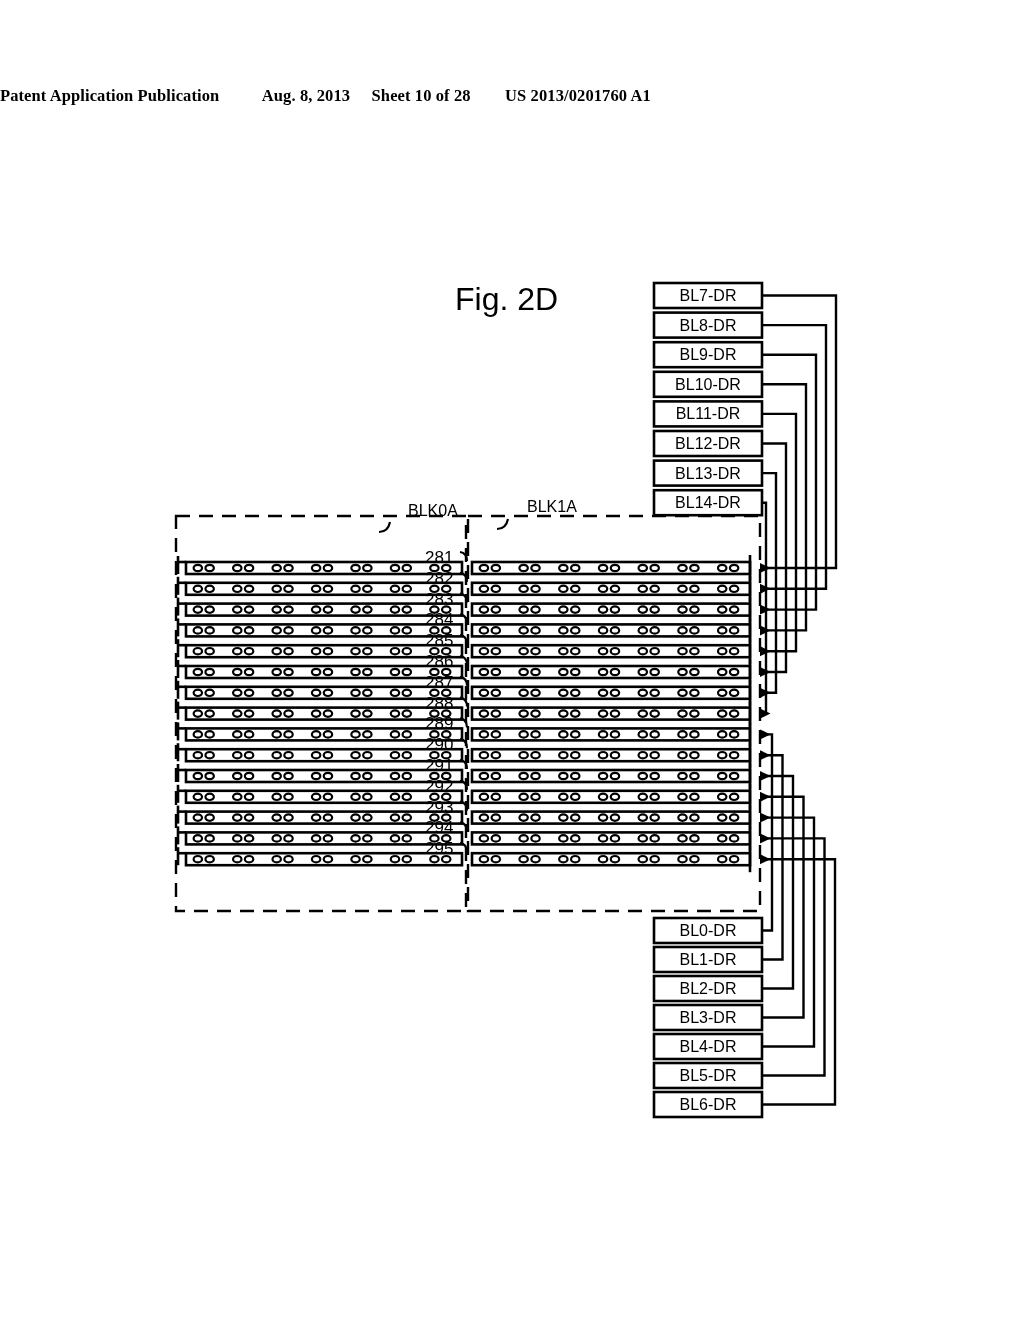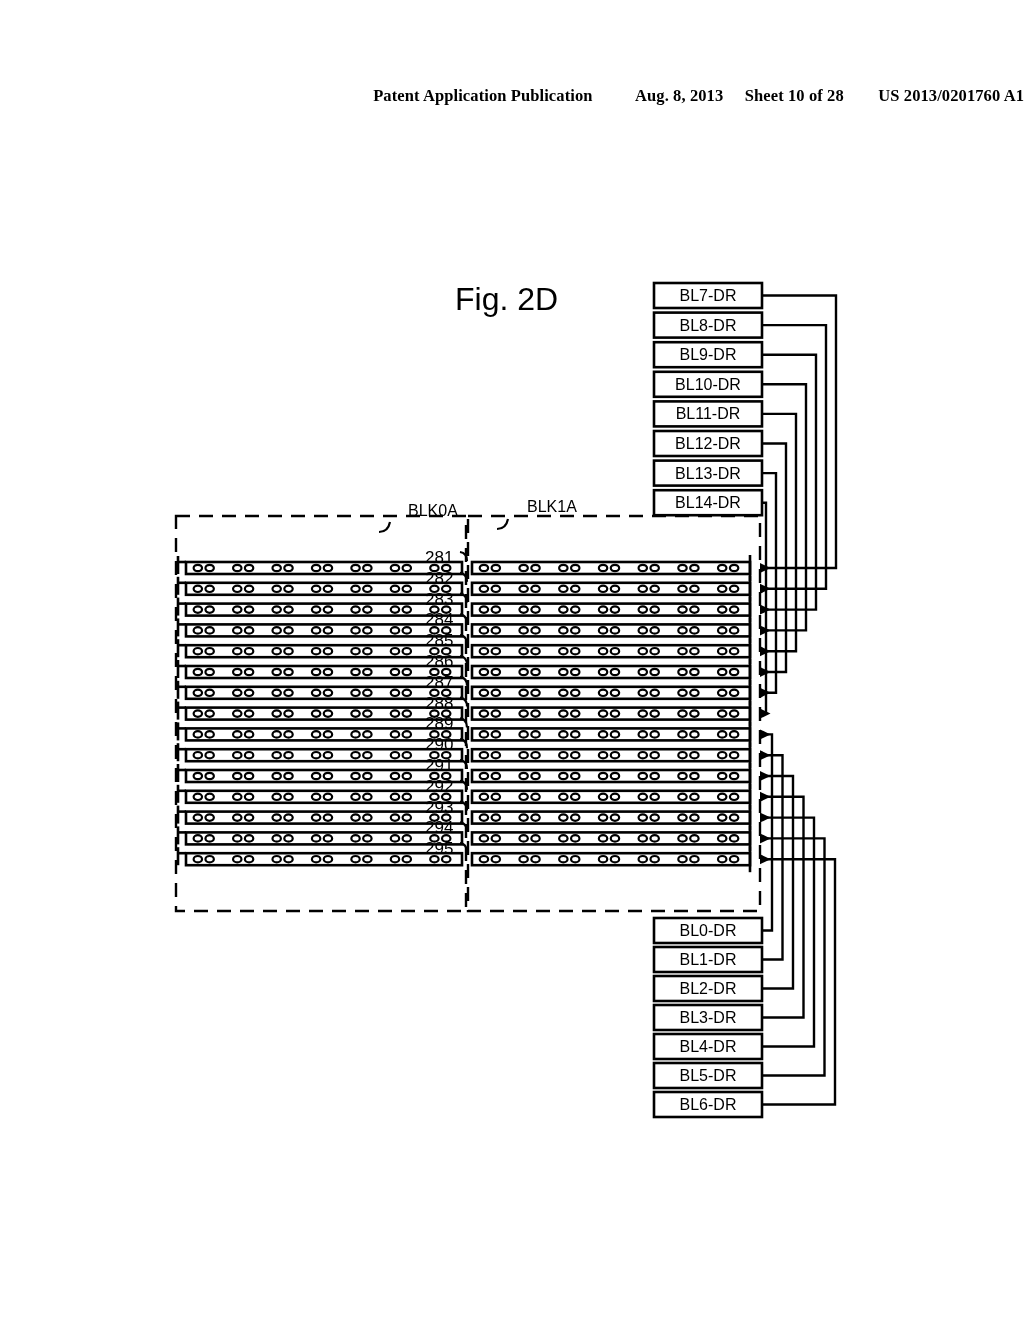--- a/index.html
+++ b/index.html
@@ -18,21 +18,21 @@
     position: relative;
     width: 1024px;
     height: 1320px;
     background: #ffffff;
   }
   .page-header {
     position: absolute;
     top: 86px;
     left: 0;
     width: 1024px;
-    text-align: right;
+    text-align: left;
     font-family: "Liberation Serif", serif;
     font-weight: bold;
     font-size: 16.5px;
     color: #000;
     letter-spacing: 0.1px;
     white-space: nowrap;
   }
   .page-header .seg { display: inline-block; }
   .hdr-gap-lg { display: inline-block; width: 34px; }
   .hdr-gap-sm { display: inline-block; width: 13px; }

